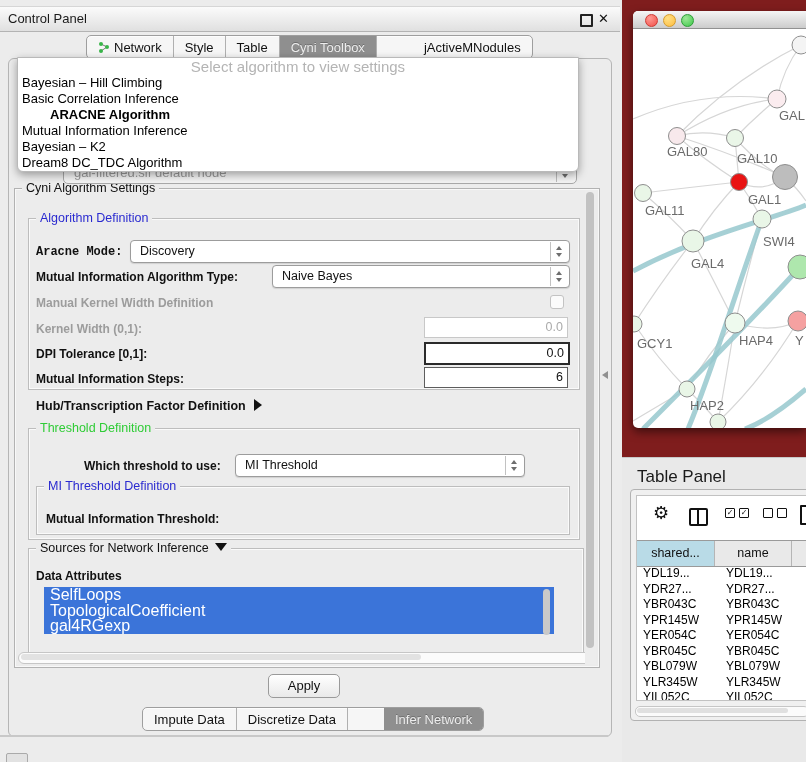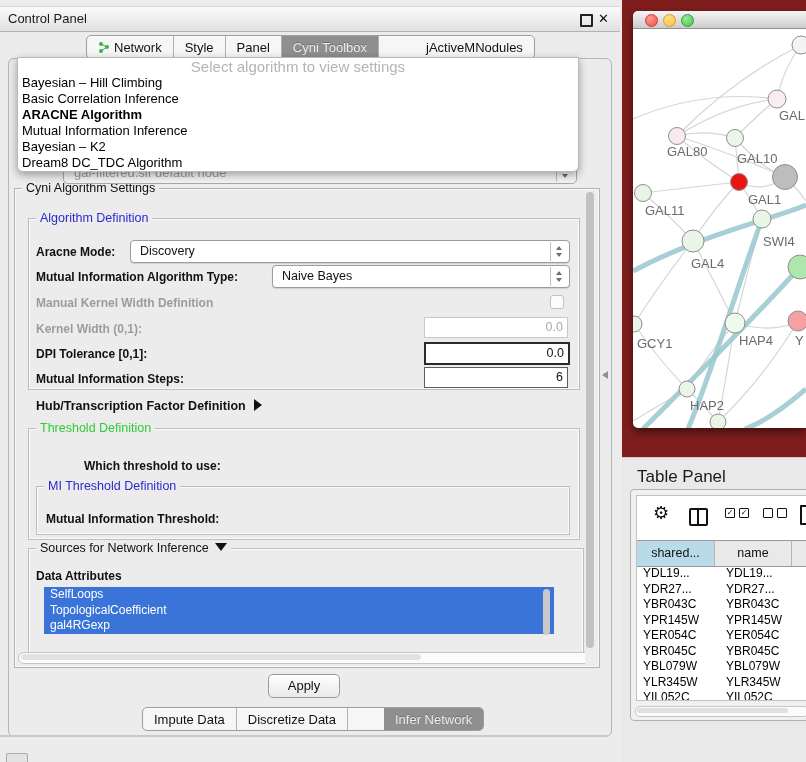--- a/index.html
+++ b/index.html
@@ -24,41 +24,41 @@
 
   
   #bg-combo{left:63px;top:156px;width:512px;height:26px;background:#f3f3f3;border:1px solid #a8a8a8;border-radius:5px;z-index:5;}
   #bg-combo .val{position:absolute;left:10px;bottom:3px;font-size:13px;color:#9a9a9a;}
   #bg-combo .stepper{position:absolute;right:1px;top:1px;bottom:1px;width:18px;border-left:1px solid #bbb;}
 
   
   #algo-popup{left:17px;top:57px;width:560px;height:113px;background:#fff;border:1px solid #b9b9b9;border-radius:0 0 6px 6px;box-shadow:0 3px 9px rgba(0,0,0,.35);z-index:40;}
   #algo-popup .prompt{height:16px;line-height:16px;text-align:center;color:#b4b4b4;font-size:15px;margin-top:1px;}
   #algo-popup .item{height:16px;line-height:16px;padding-left:4px;font-size:13px;color:#000;white-space:nowrap;}
-  #algo-popup .item.bold{font-weight:bold;}
+  #algo-popup .item.bold{font-weight:bold;margin-left:28px;}
 
   
   #settings-panel{left:14px;top:188px;width:584px;height:478px;border:1px solid #b2b2b2;background:#ececec;box-shadow:0 0 0 1px #f8f8f8 inset;}
   .legend{position:absolute;background:#ececec;padding:0 4px;font-size:12.5px;white-space:nowrap;z-index:3;}
   .grp{position:absolute;border:1px solid #bdbdbd;box-shadow:0 0 0 1px #fafafa inset;}
   .lbl{position:absolute;font-size:12px;font-weight:bold;color:#111;white-space:nowrap;}
   .lbl.dis{color:#9c9c9c;}
   .combo{position:absolute;height:21px;background:#fff;border:1px solid #9c9c9c;border-radius:4px;box-shadow:0 1px 1px rgba(0,0,0,.12);}
   .combo .val{position:absolute;left:9px;top:0;line-height:21px;font-size:12.5px;color:#111;}
   .stepper{position:absolute;right:1px;top:1px;bottom:1px;width:17px;border-left:1px solid #c2c2c2;}
   .stepper:before,.stepper:after{content:"";position:absolute;left:5px;border-left:3.5px solid transparent;border-right:3.5px solid transparent;}
   .stepper:before{top:4px;border-bottom:4px solid #6e6e6e;}
   .stepper:after{bottom:4px;border-top:4px solid #6e6e6e;}
   .field{position:absolute;height:19px;background:#fff;text-align:right;font-size:12.5px;line-height:19px;padding-right:4px;color:#111;}
   .chk{position:absolute;width:12px;height:12px;border:1px solid #c3c3c3;border-radius:3px;background:#fbfbfb;}
   .tri-right{display:inline-block;width:0;height:0;border-top:6px solid transparent;border-bottom:6px solid transparent;border-left:8px solid #111;vertical-align:-1px;margin-left:8px;}
   .tri-down{display:inline-block;width:0;height:0;border-left:6px solid transparent;border-right:6px solid transparent;border-top:8px solid #111;vertical-align:1px;margin-left:6px;}
 
   #attr-list{left:44px;top:587px;width:510px;height:63px;overflow:hidden;}
-  #attr-list .row{height:15.5px;line-height:15.5px;background:#3b74d9;color:#fff;font-size:12px;padding-left:6px;}
+  #attr-list .row{height:15.5px;line-height:15.5px;background:#3b74d9;color:#fff;font-size:16px;padding-left:6px;}
   #attr-thumb{left:543px;top:589px;width:7px;height:46px;background:#c9c9c9;border-radius:4px;z-index:4;}
   #hscroll{left:18px;top:652px;width:572px;height:10px;background:#fbfbfb;border:1px solid #c6c6c6;border-radius:6px;}
   #hscroll .thumb{position:absolute;left:2px;top:1px;height:6px;width:70%;background:#e2e2e2;border-radius:4px;}
   #vscroll{left:585px;top:190px;width:11px;height:474px;background:#ededed;}
   #vscroll .thumb{position:absolute;left:1px;top:2px;width:8px;height:456px;background:#c2c2c2;border-radius:5px;}
 
   #apply-btn{left:268px;top:674px;width:70px;height:22px;background:linear-gradient(#ffffff,#e9e9e9);border:1px solid #9a9a9a;border-radius:5px;text-align:center;line-height:21px;font-size:13px;color:#111;}
 
   #cp-divider{left:0;top:735px;width:608px;height:2px;background:#c8c8c8;}
   #corner-btn{left:6px;top:753px;width:20px;height:12px;border:1px solid #aaa;background:#e2e2e2;border-radius:2px;}
@@ -117,21 +117,21 @@
           <circle cx="3" cy="3" r="2" fill="#39b54a"></circle>
           <circle cx="9" cy="6" r="2" fill="#39b54a"></circle>
           <circle cx="3" cy="10" r="2" fill="#39b54a"></circle>
         </svg>
         <span>Network</span>
       </div>
       <div class="tab">
         <span>Style</span>
       </div>
       <div class="tab">
-        <span>Panel</span>
+        <span>Table</span>
       </div>
       <div class="tab sel">
         <span>Cyni Toolbox</span>
       </div>
       <div class="tab">
         <span>jActiveMNodules</span>
       </div>
     </div>
 
   <div class="abs" id="bg-combo">
@@ -150,21 +150,21 @@
         <div class="item">Dream8 DC_TDC Algorithm</div>
       </div>
   </div>
 
   <div class="abs" id="settings-panel"></div>
   <div class="legend" style="left:22px;top:181px;color:#111;">Cyni Algorithm Settings</div>
 
   <div class="grp" style="left:28px;top:218px;width:550px;height:170px;"></div>
   <div class="legend" style="left:36px;top:211px;color:#2a2ad0;">Algorithm Definition</div>
 
-  <div class="lbl" style="left:36px;top:245px;">Aracne Mode:</div>
+  <div class="lbl" style="left:36px;top:245px;font-family:Liberation Mono, monospace;">Aracne Mode:</div>
   <div class="combo" style="left:130px;top:240px;width:438px;">
     <div class="val">Discovery</div>
     <div class="stepper"></div>
   </div>
 
   <div class="lbl" style="left:36px;top:270px;">Mutual Information Algorithm Type:</div>
   <div class="combo" style="left:272px;top:265px;width:296px;">
     <div class="val">Naive Bayes</div>
     <div class="stepper"></div>
   </div>
@@ -182,20 +182,24 @@
   <div class="field" style="left:424px;top:367px;width:138px;border:1px solid #5d5d5d;">6</div>
 
   <div class="abs" style="left:36px;top:399px;font-size:12.5px;font-weight:bold;color:#111;">
     <span>Hub/Transcription Factor Definition</span><span class="tri-right"></span>
   </div>
 
   <div class="grp" style="left:28px;top:428px;width:550px;height:110px;"></div>
   <div class="legend" style="left:36px;top:421px;color:#2fcc36;">Threshold Definition</div>
 
   <div class="lbl" style="left:84px;top:459px;">Which threshold to use:</div>
+  <div class="combo" style="left:235px;top:454px;width:288px;">
+    <div class="val">MI Threshold</div>
+    <div class="stepper"></div>
+  </div>
 
   <div class="grp" style="left:36px;top:486px;width:532px;height:47px;"></div>
   <div class="legend" style="left:44px;top:479px;color:#2a2ad0;">MI Threshold Definition</div>
   <div class="lbl" style="left:46px;top:512px;">Mutual Information Threshold:</div>
 
   <div class="grp" style="left:28px;top:548px;width:554px;height:112px;"></div>
   <div class="legend" style="left:36px;top:541px;color:#111;">
     <span>Sources for Network Inference</span><span class="tri-down"></span>
   </div>
   <div class="lbl" style="left:36px;top:569px;">Data Attributes</div>

